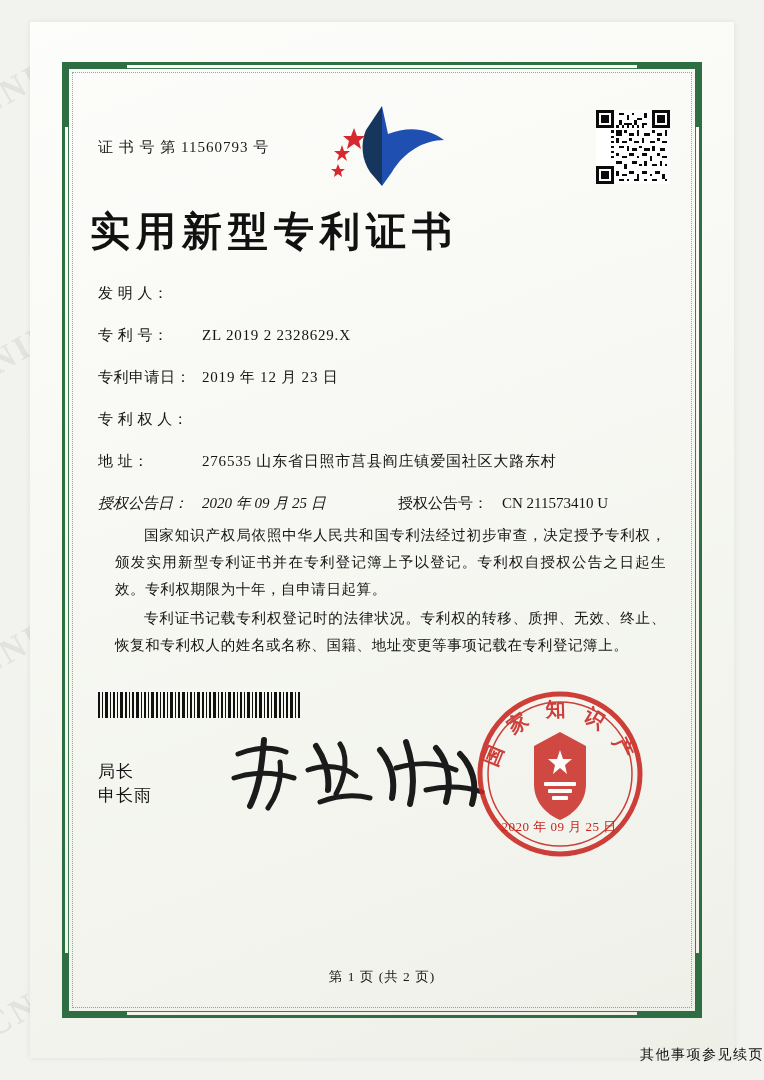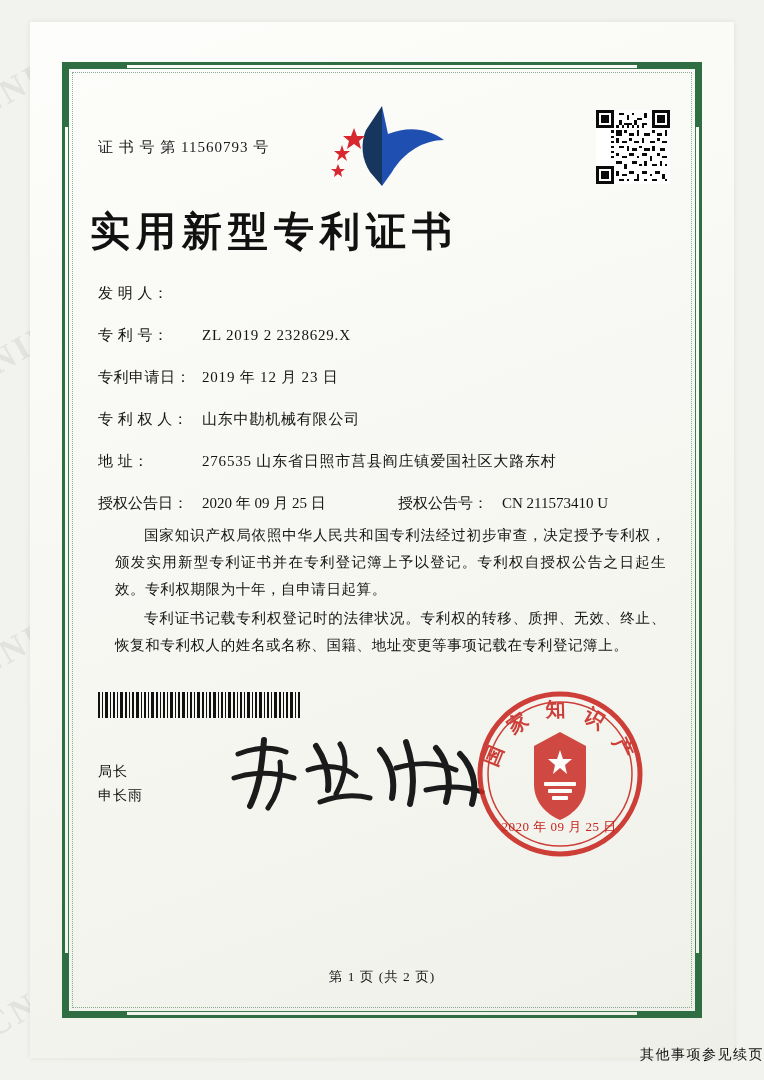--- a/index.html
+++ b/index.html
@@ -157,21 +157,21 @@
     letter-spacing: 0.8px;
   }
   .field-row2 {
     display: flex;
     align-items: baseline;
     margin-bottom: 23px;
     font-size: 15px;
     color: #141414;
   }
   .field-row2 .seg { display: flex; align-items: baseline; }
-  .field-row2 .seg.first { width: 300px; flex: 0 0 300px; }
+  .field-row2 .seg.first { width: 300px; flex: 0 0 300px; font-style: italic; }
   .field-row2 .seg .label { width: 104px; flex: 0 0 104px; white-space: nowrap; }
 
   
   .paras {
     position: absolute;
     left: 25px;
     right: 8px;
     top: 430px;
     font-size: 14.5px;
     line-height: 27px;
@@ -188,21 +188,21 @@
     top: 600px;
     width: 205px;
     height: 26px;
   }
 
   
   .sig-labels {
     position: absolute;
     left: 8px;
     top: 668px;
-    font-size: 14px;
+    font-size: 17px;
     line-height: 24px;
     color: #141414;
     letter-spacing: 1px;
   }
   .sig-script {
     position: absolute;
     left: 130px;
     top: 640px;
     width: 290px;
     height: 90px;
@@ -406,21 +406,20 @@
       <div class="field">
         <span class="label">专 利 号：</span>
         <span class="value">ZL 2019 2 2328629.X</span>
       </div>
       <div class="field">
         <span class="label">专利申请日：</span>
         <span class="value">2019 年 12 月 23 日</span>
       </div>
       <div class="field">
         <span class="label">专 利 权 人：</span>
-        <span class="value">山东中勘机械有限公司</span>
       </div>
       <div class="field">
         <span class="label">地 址：</span>
         <span class="value">276535 山东省日照市莒县阎庄镇爱国社区大路东村</span>
       </div>
 
       <div class="field-row2">
         <span class="seg first">
           <span class="label">授权公告日：</span>
           <span class="value">2020 年 09 月 25 日</span>

